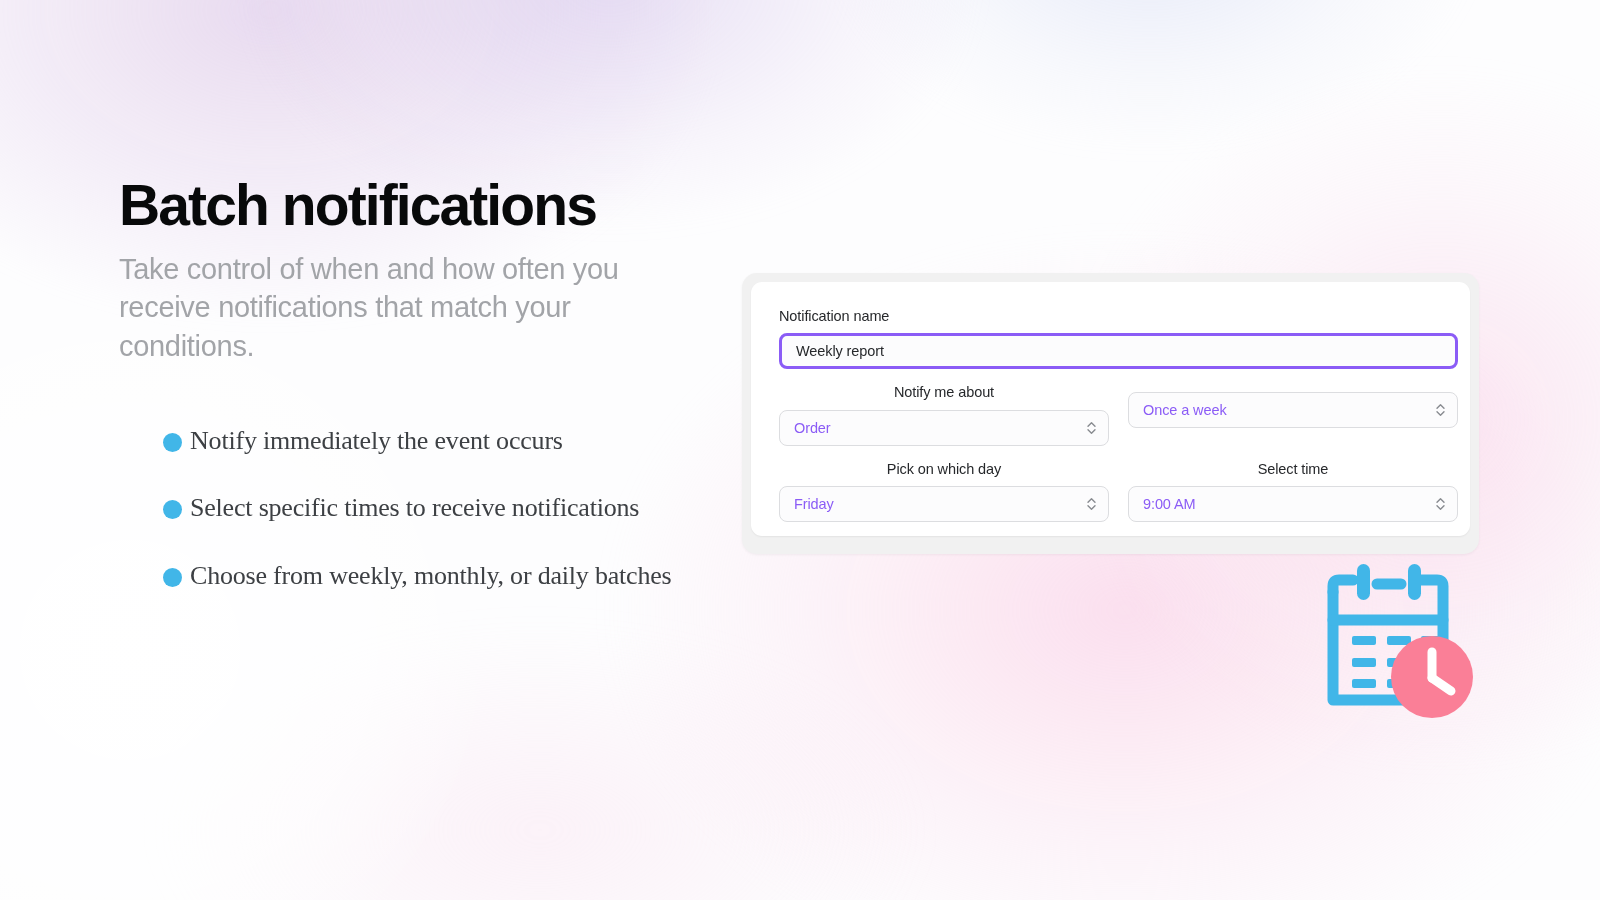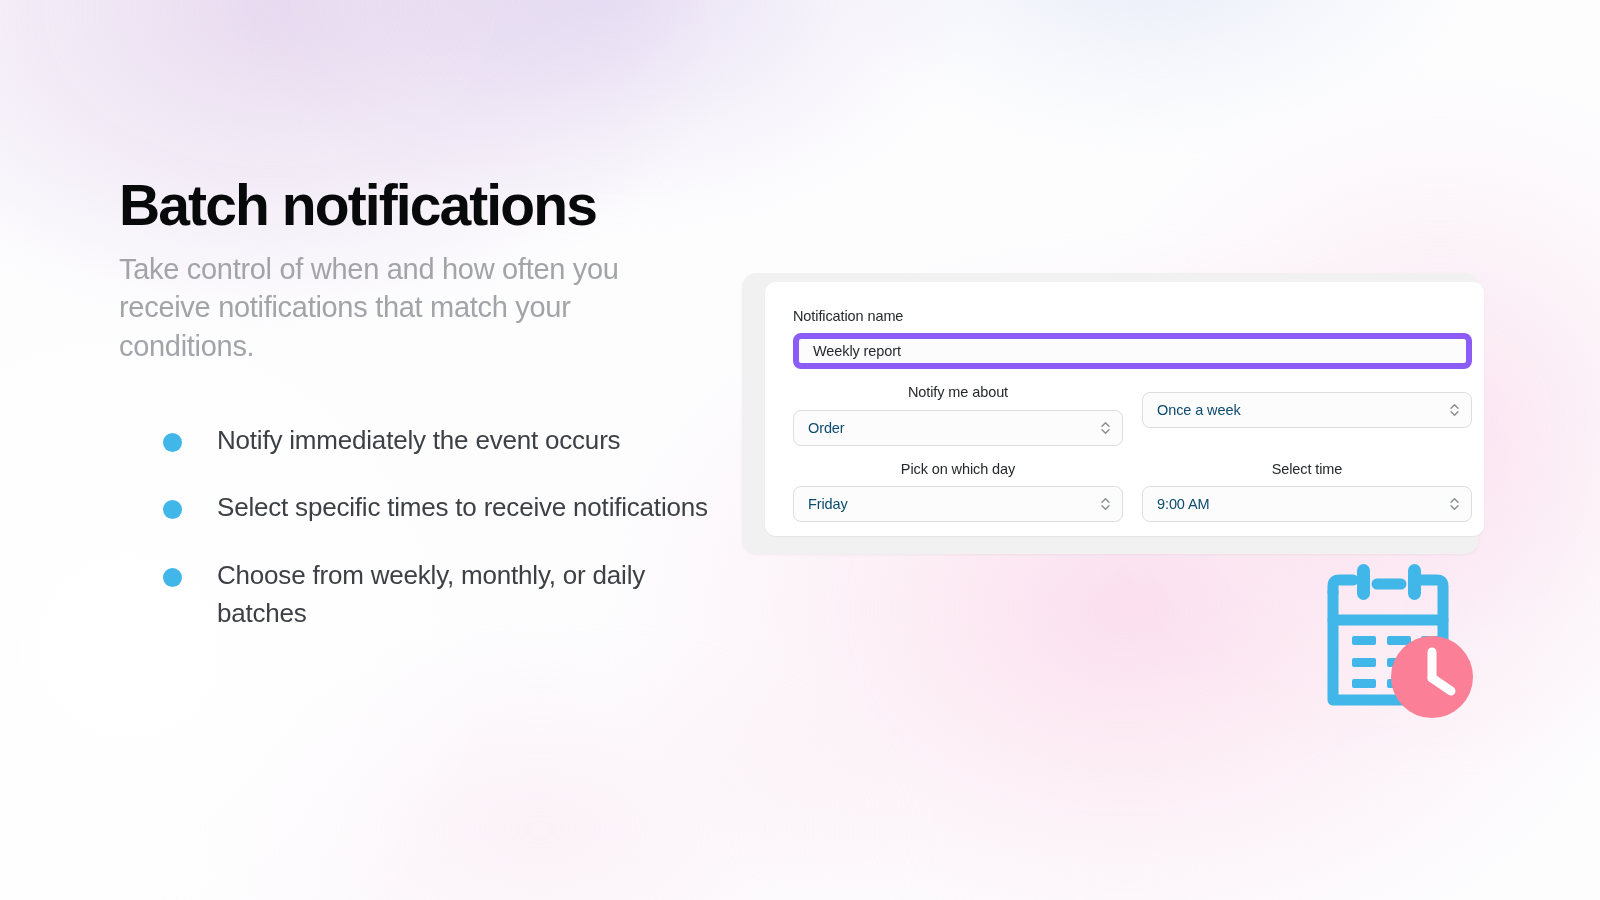--- a/index.html
+++ b/index.html
@@ -96,58 +96,59 @@
   }
   .bullet-item:last-child { margin-bottom:0; }
   .bullet-dot {
     flex:0 0 auto;
     width:19px; height:19px;
     border-radius:50%;
     background:#41b6e8;
     margin-top:11px;
   }
   .bullet-text {
-    margin-left:35px;
+    margin-left:8px;
     font-size:26px;
     color:#3d4044;
     line-height:1.45;
     letter-spacing:-0.2px;
     max-width:500px;
+    font-family:Liberation Serif, serif;
   }
 
   
   .card-frame {
     position:absolute;
     left:742px; top:273px;
     width:737px; height:281px;
     background:#f1f1f1;
     border-radius:15px;
     box-shadow:0 1px 3px rgba(0,0,0,0.05);
   }
   .card-inner {
     position:absolute;
-    left:23px; top:9px;
+    left:9px; top:9px;
     width:719px; height:254px;
     background:#ffffff;
     border-radius:11px;
     box-shadow:0 1px 2px rgba(0,0,0,0.06);
     padding:26px 12px 0 28px;
   }
 
   .field-label {
     font-size:14.5px;
     color:#26282b;
     letter-spacing:-0.1px;
     margin-bottom:8px;
     line-height:1.2;
   }
   .text-input {
     width:100%;
     height:36px;
-    border:6px solid #8b5cf6;
+    border:3px solid #8b5cf6;
     border-radius:8px;
     background:#fcfcfd;
     font-size:14.5px;
     color:#26282b;
     padding:0 14px;
     font-family:"Liberation Sans", sans-serif;
     letter-spacing:-0.1px;
     outline:none;
     display:flex;
     align-items:center;
@@ -166,21 +167,21 @@
     height:36px;
     border:1px solid #dcdde0;
     border-radius:8px;
     background:#fcfcfd;
     display:flex;
     align-items:center;
     padding:0 14px;
   }
   .select-value {
     font-size:14.5px;
-    color:#0c4a6e;
+    color:#8b5cf6;
     letter-spacing:-0.1px;
   }
   .stepper-icon {
     position:absolute;
     right:11px;
     top:50%;
     transform:translateY(-50%);
     width:11px; height:17px;
     color:#8a8d92;
   }

